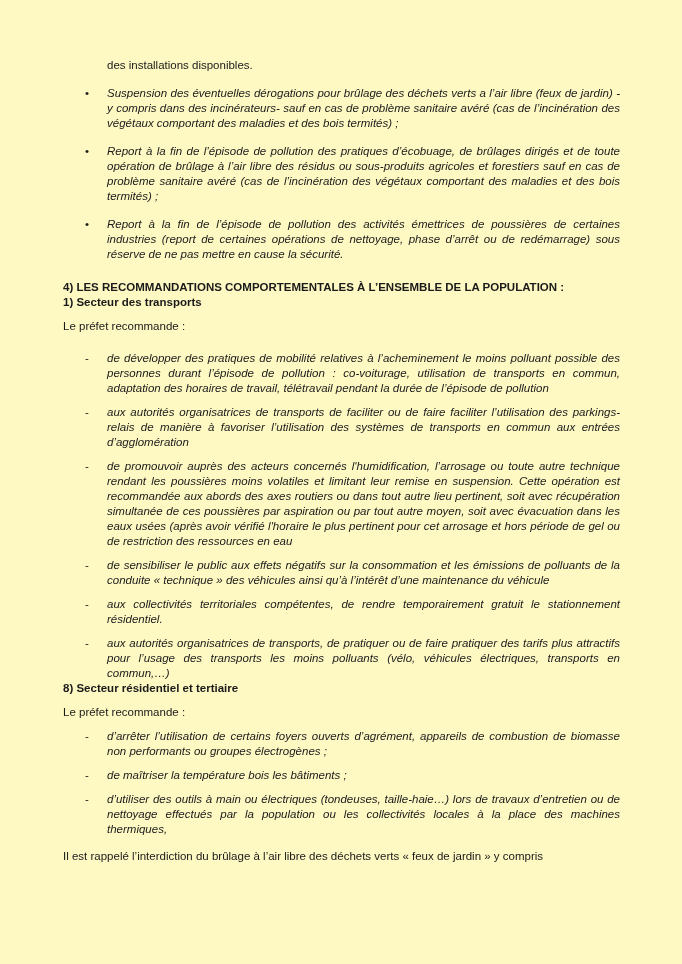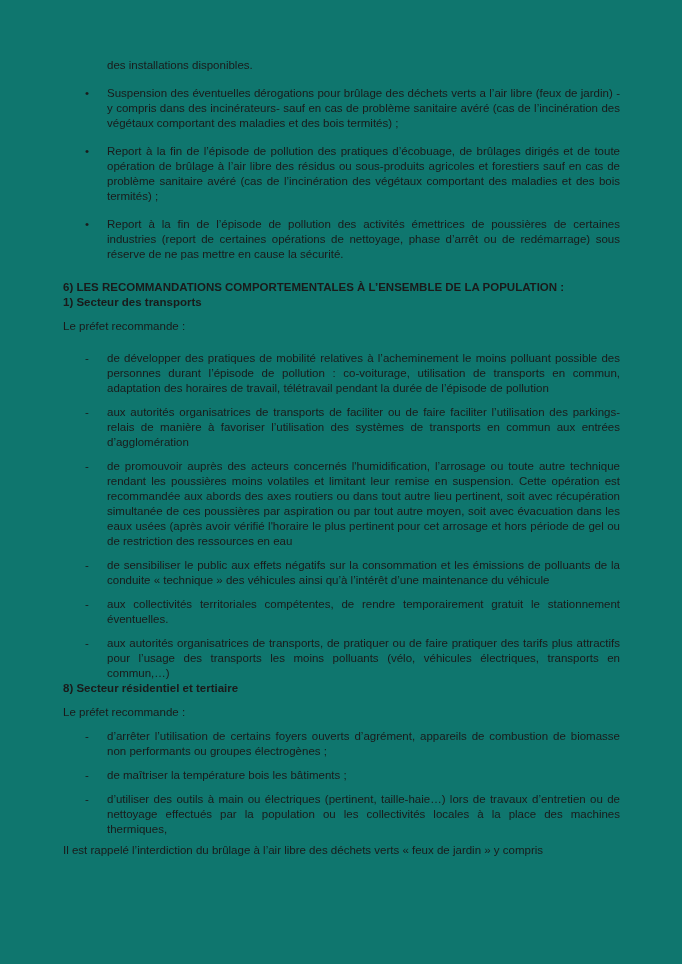--- a/index.html
+++ b/index.html
@@ -4,21 +4,21 @@
 <style>
   html, body {
     margin: 0;
     padding: 0;
     background: #ffffff;
   }
   .page {
     position: relative;
     width: 682px;
     height: 964px;
-    background: #0f766e;
+    background: #fef9c3;
     box-sizing: border-box;
     padding: 58px 62px 40px 63px;
     font-family: "Liberation Sans", sans-serif;
     font-size: 11.5px;
     line-height: 15px;
     color: #1a1a1a;
     overflow: hidden;
   }
   p, h2, h3 {
     margin: 0;
@@ -39,20 +39,21 @@
     padding-left: 22px;
     box-sizing: border-box;
   }
   .list .marker {
     flex: 0 0 22px;
     width: 22px;
   }
   .list .txt {
     flex: 1 1 auto;
     text-align: justify;
+    font-style: italic;
   }
   .bullet-list li {
     margin-top: 13px;
   }
   .dash-list li {
     margin-top: 9px;
   }
   .section-heading {
     font-weight: bold;
     margin-top: 18px;
@@ -60,21 +61,21 @@
   .sub-heading {
     font-weight: bold;
   }
   .lead-line {
     margin-top: 9px;
   }
   .dash-list {
     margin-top: 8px;
   }
   .closing {
-    margin-top: 6px;
+    margin-top: 12px;
     text-align: justify;
   }
 </style>
 </head>
 <body>
 
 <div class="page">
 
   <p class="indent-1">des installations disponibles.</p>
 
@@ -86,21 +87,21 @@
     <li>
       <span class="marker">•</span>
       <span class="txt">Report à la fin de l’épisode de pollution des pratiques d’écobuage, de brûlages dirigés et de toute opération de brûlage à l’air libre des résidus ou sous-produits agricoles et forestiers sauf en cas de problème sanitaire avéré (cas de l’incinération des végétaux comportant des maladies et des bois termités) ;</span>
     </li>
     <li>
       <span class="marker">•</span>
       <span class="txt">Report à la fin de l’épisode de pollution des activités émettrices de poussières de certaines industries (report de certaines opérations de nettoyage, phase d’arrêt ou de redémarrage) sous réserve de ne pas mettre en cause la sécurité.</span>
     </li>
   </ul>
 
-  <h2 class="section-heading">6) LES RECOMMANDATIONS COMPORTEMENTALES À L’ENSEMBLE DE LA POPULATION :</h2>
+  <h2 class="section-heading">4) LES RECOMMANDATIONS COMPORTEMENTALES À L’ENSEMBLE DE LA POPULATION :</h2>
 
   <h3 class="sub-heading">1) Secteur des transports</h3>
 
   <p class="lead-line">Le préfet recommande :</p>
 
   <ul class="list dash-list" style="margin-top: 17px;">
     <li>
       <span class="marker">-</span>
       <span class="txt">de développer des pratiques de mobilité relatives à l’acheminement le moins polluant possible des personnes durant l’épisode de pollution : co-voiturage, utilisation de transports en commun, adaptation des horaires de travail, télétravail pendant la durée de l’épisode de pollution</span>
     </li>
@@ -111,21 +112,21 @@
     <li>
       <span class="marker">-</span>
       <span class="txt">de promouvoir auprès des acteurs concernés l'humidification, l’arrosage ou toute autre technique rendant les poussières moins volatiles et limitant leur remise en suspension. Cette opération est recommandée aux abords des axes routiers ou dans tout autre lieu pertinent, soit avec récupération simultanée de ces poussières par aspiration ou par tout autre moyen, soit avec évacuation dans les eaux usées (après avoir vérifié l'horaire le plus pertinent pour cet arrosage et hors période de gel ou de restriction des ressources en eau</span>
     </li>
     <li>
       <span class="marker">-</span>
       <span class="txt">de sensibiliser le public aux effets négatifs sur la consommation et les émissions de polluants de la conduite « technique » des véhicules ainsi qu’à l’intérêt d’une maintenance du véhicule</span>
     </li>
     <li>
       <span class="marker">-</span>
-      <span class="txt">aux collectivités territoriales compétentes, de rendre temporairement gratuit le stationnement éventuelles.</span>
+      <span class="txt">aux collectivités territoriales compétentes, de rendre temporairement gratuit le stationnement résidentiel.</span>
     </li>
     <li>
       <span class="marker">-</span>
       <span class="txt">aux autorités organisatrices de transports, de pratiquer ou de faire pratiquer des tarifs plus attractifs pour l’usage des transports les moins polluants (vélo, véhicules électriques, transports en commun,…)</span>
     </li>
   </ul>
 
   <h3 class="sub-heading">8) Secteur résidentiel et tertiaire</h3>
 
   <p class="lead-line">Le préfet recommande :</p>
@@ -134,19 +135,19 @@
     <li>
       <span class="marker">-</span>
       <span class="txt">d’arrêter l’utilisation de certains foyers ouverts d’agrément, appareils de combustion de biomasse non performants  ou groupes électrogènes ;</span>
     </li>
     <li>
       <span class="marker">-</span>
       <span class="txt">de maîtriser la température bois les bâtiments ;</span>
     </li>
     <li>
       <span class="marker">-</span>
-      <span class="txt">d’utiliser des outils à main ou électriques (pertinent, taille-haie…) lors de travaux d’entretien ou de nettoyage effectués par la population ou les collectivités locales à la place des machines thermiques,</span>
+      <span class="txt">d’utiliser des outils à main ou électriques (tondeuses, taille-haie…) lors de travaux d’entretien ou de nettoyage effectués par la population ou les collectivités locales à la place des machines thermiques,</span>
     </li>
   </ul>
 
   <p class="closing">Il est rappelé l’interdiction du brûlage à l’air libre des déchets verts « feux de jardin » y compris</p>
 
 </div>
 
 </body></html>

